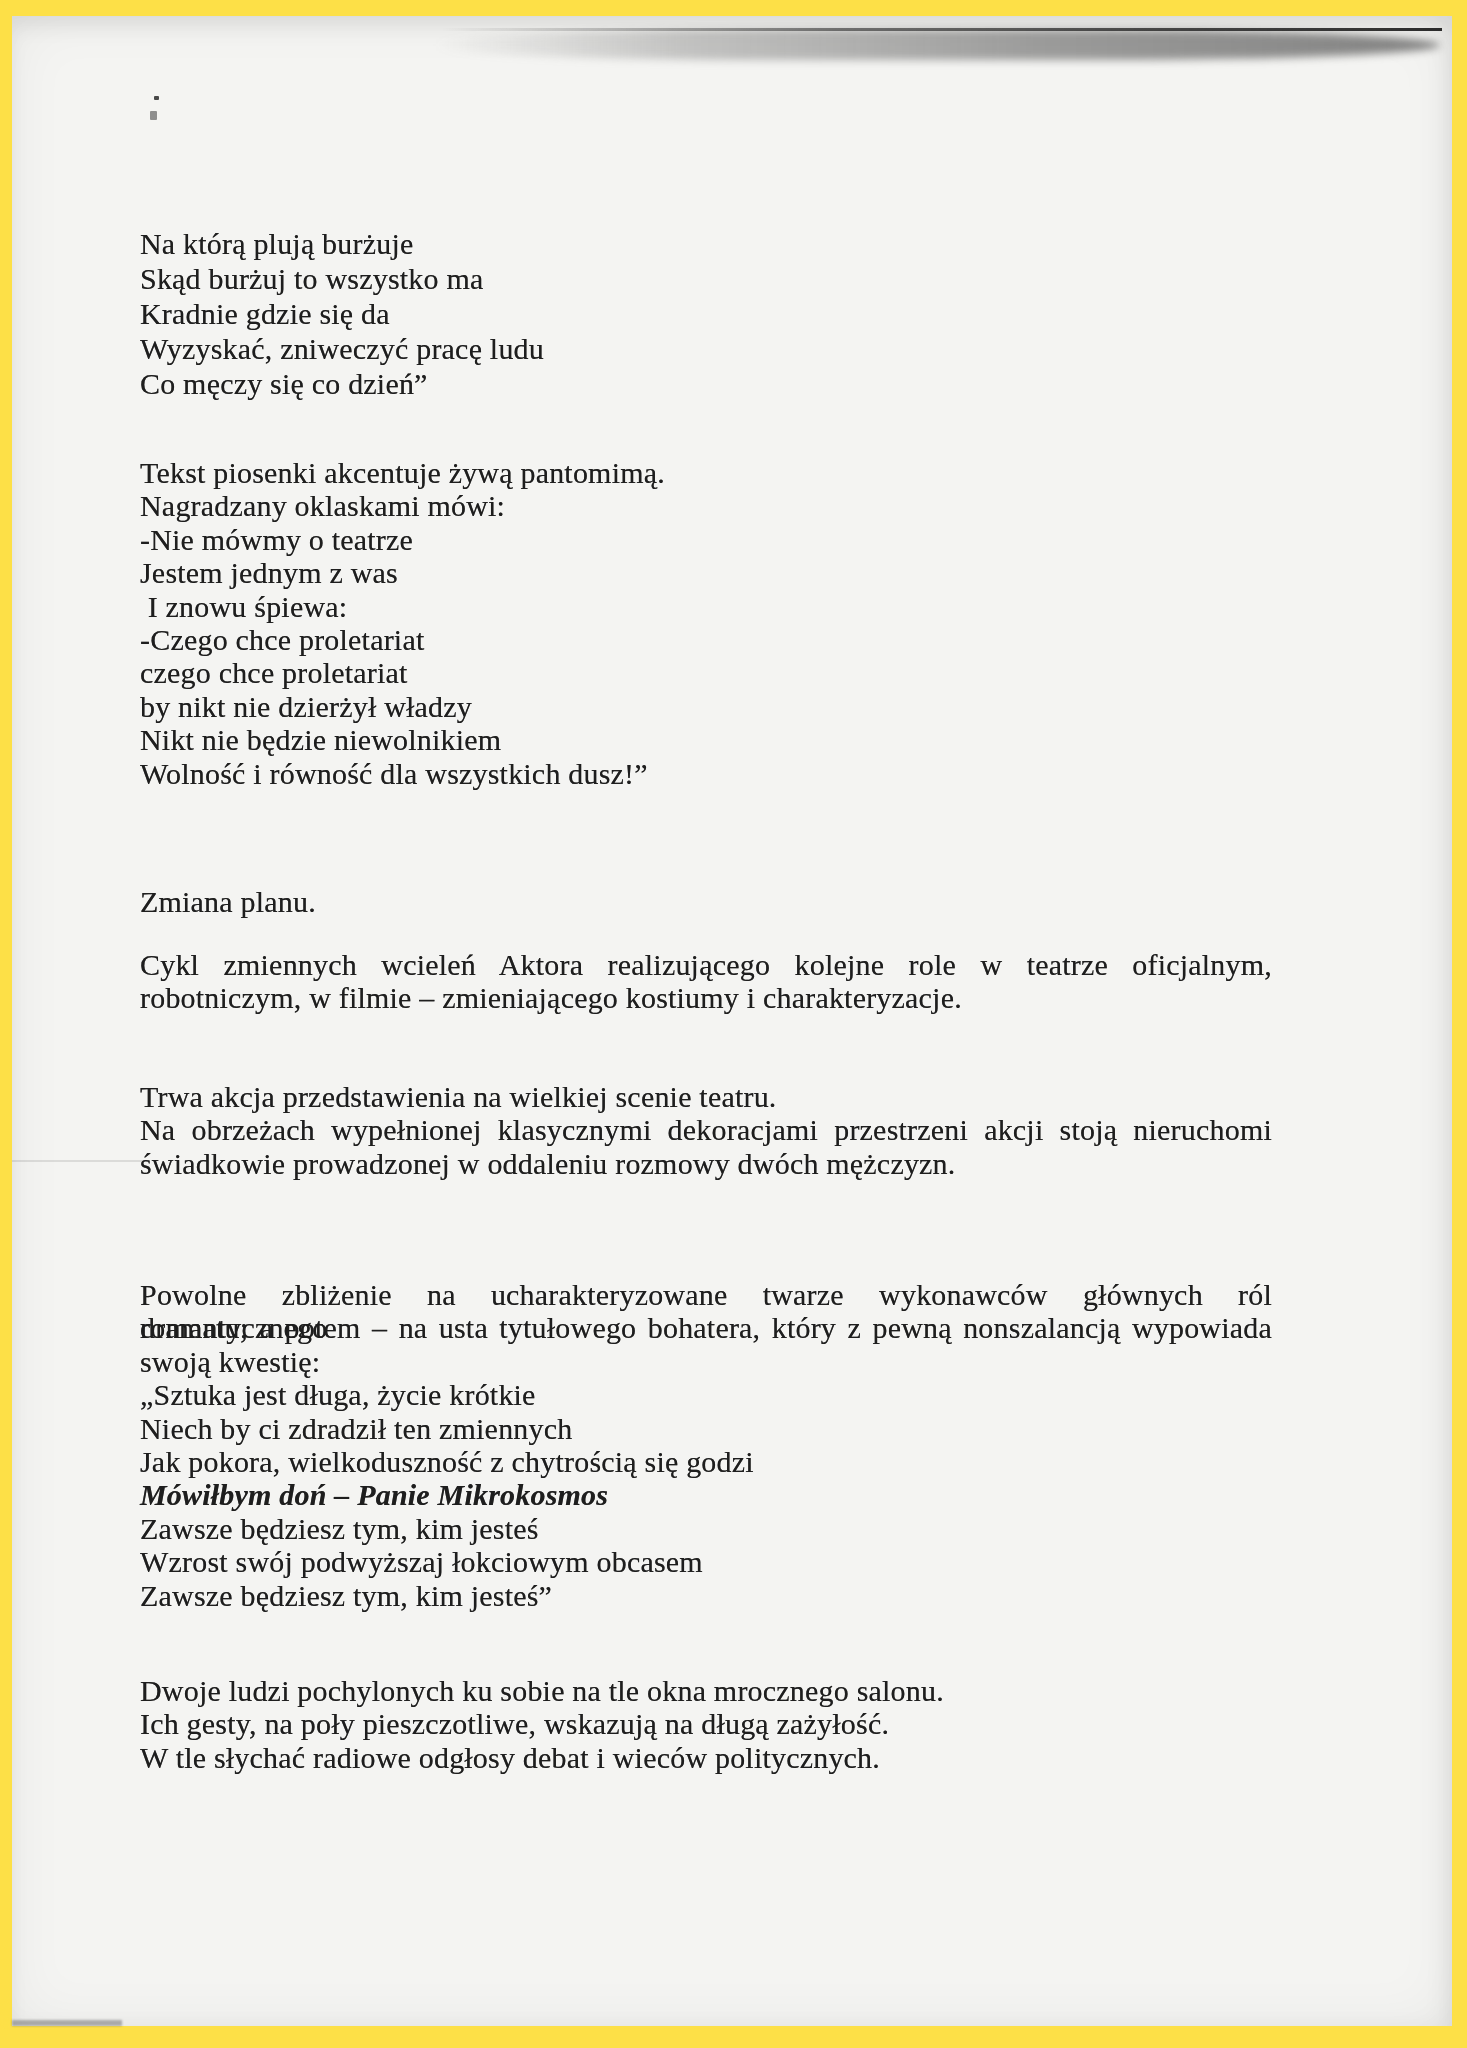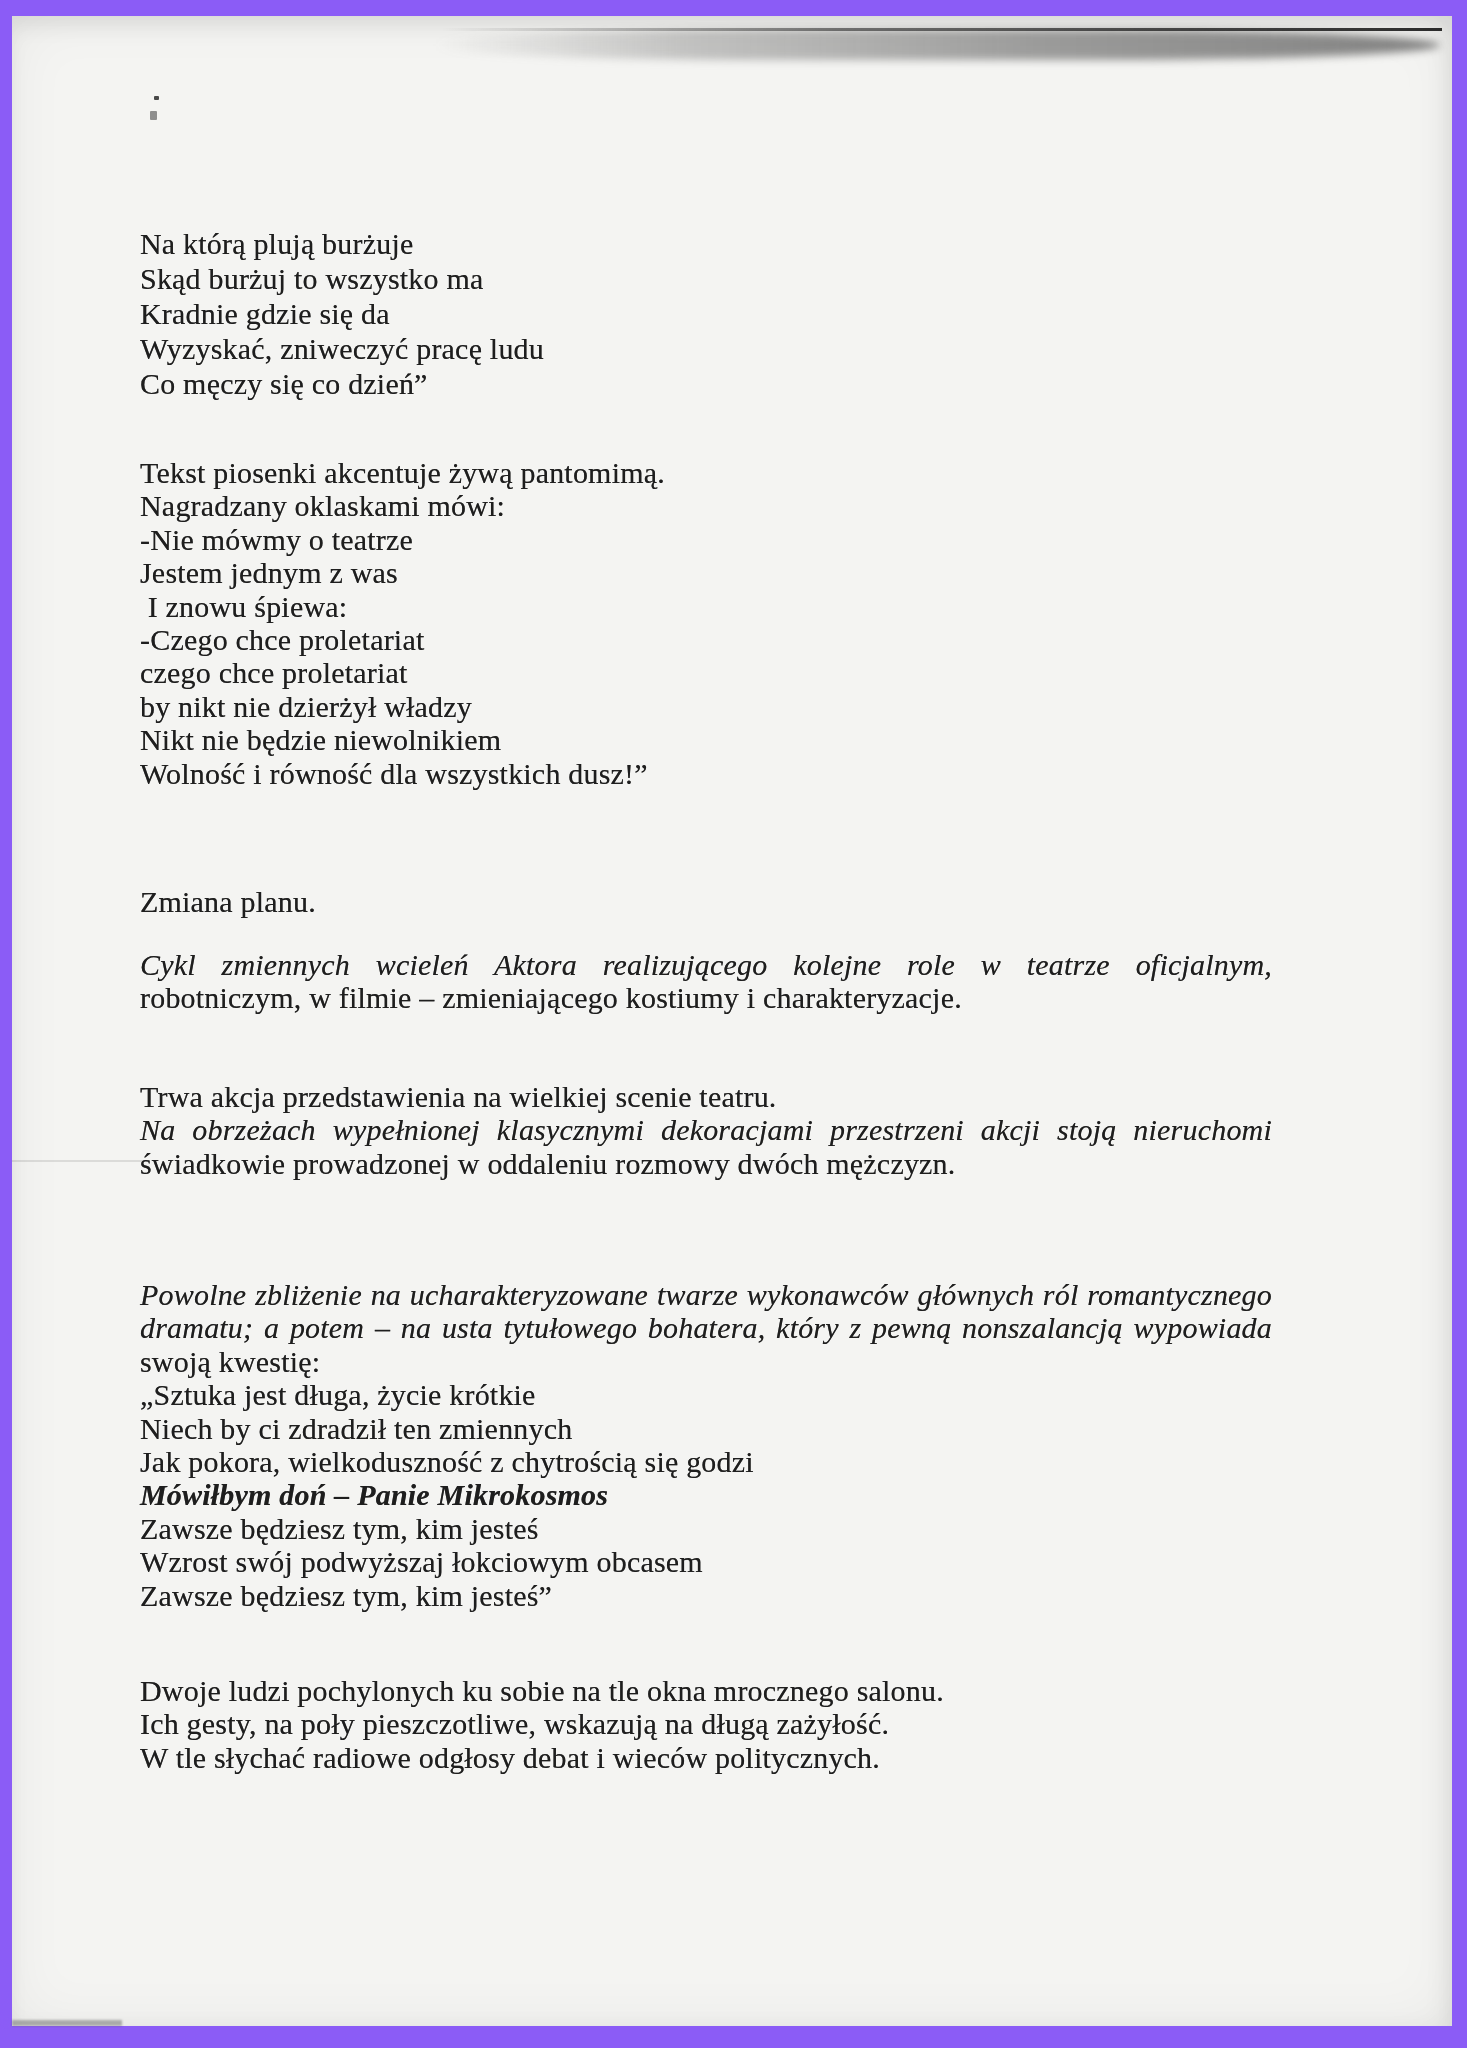--- a/index.html
+++ b/index.html
@@ -3,21 +3,21 @@
 <meta charset="utf-8">
 <style>
   html,body{margin:0;padding:0;}
   body{
     width:1467px;height:2048px;
     background:#0c0c0c;
     position:relative;
     overflow:hidden;
     font-family:"Liberation Serif","DejaVu Serif",serif;
   }
-  .scan-frame{position:absolute;inset:0;background:#8b5cf6;}
+  .scan-frame{position:absolute;inset:0;background:#fde047;}
   .paper{
     position:absolute;left:12px;top:16px;width:1440px;height:2010px;
     background:#f4f4f2;
     box-shadow:inset 0 0 60px rgba(0,0,0,0.05), inset -10px 0 22px rgba(0,0,0,0.045), inset 0 14px 18px rgba(0,0,0,0.05);
   }
   
   .top-streak{
     position:absolute;left:420px;top:14px;width:1008px;height:30px;
     background:linear-gradient(to right, rgba(110,110,110,0) 0%, rgba(105,105,105,0.35) 25%, rgba(85,85,85,0.55) 60%, rgba(70,70,70,0.65) 100%);
     filter:blur(4px);
@@ -40,21 +40,21 @@
     background:rgba(90,90,90,0.45);filter:blur(1px);
   }
   .text-area{position:absolute;left:128px;top:0;width:1132px;height:100%;}
   .block{position:absolute;left:0;width:1132px;color:#1e1e1e;font-size:30px;}
   .line{
     height:33.4px;line-height:33.4px;white-space:pre-wrap;
     text-shadow:0 0 0.6px rgba(25,25,25,0.65);
     letter-spacing:0.2px;
   }
   .block-0 .line{height:35px;line-height:35px;}
-  .line.just{white-space:normal;text-align:justify;text-align-last:justify;font-style:italic;}
+  .line.just{white-space:normal;text-align:justify;text-align-last:justify;}
   .line.bold{font-weight:bold;font-style:italic;}
   .block-0{top:210px;}
   .block-1{top:440px;}
   .block-2{top:869px;}
   .block-3{top:932px;}
   .block-4{top:1064px;}
   .block-5{top:1262px;}
   .block-6{top:1658px;}
 </style>
 </head>

